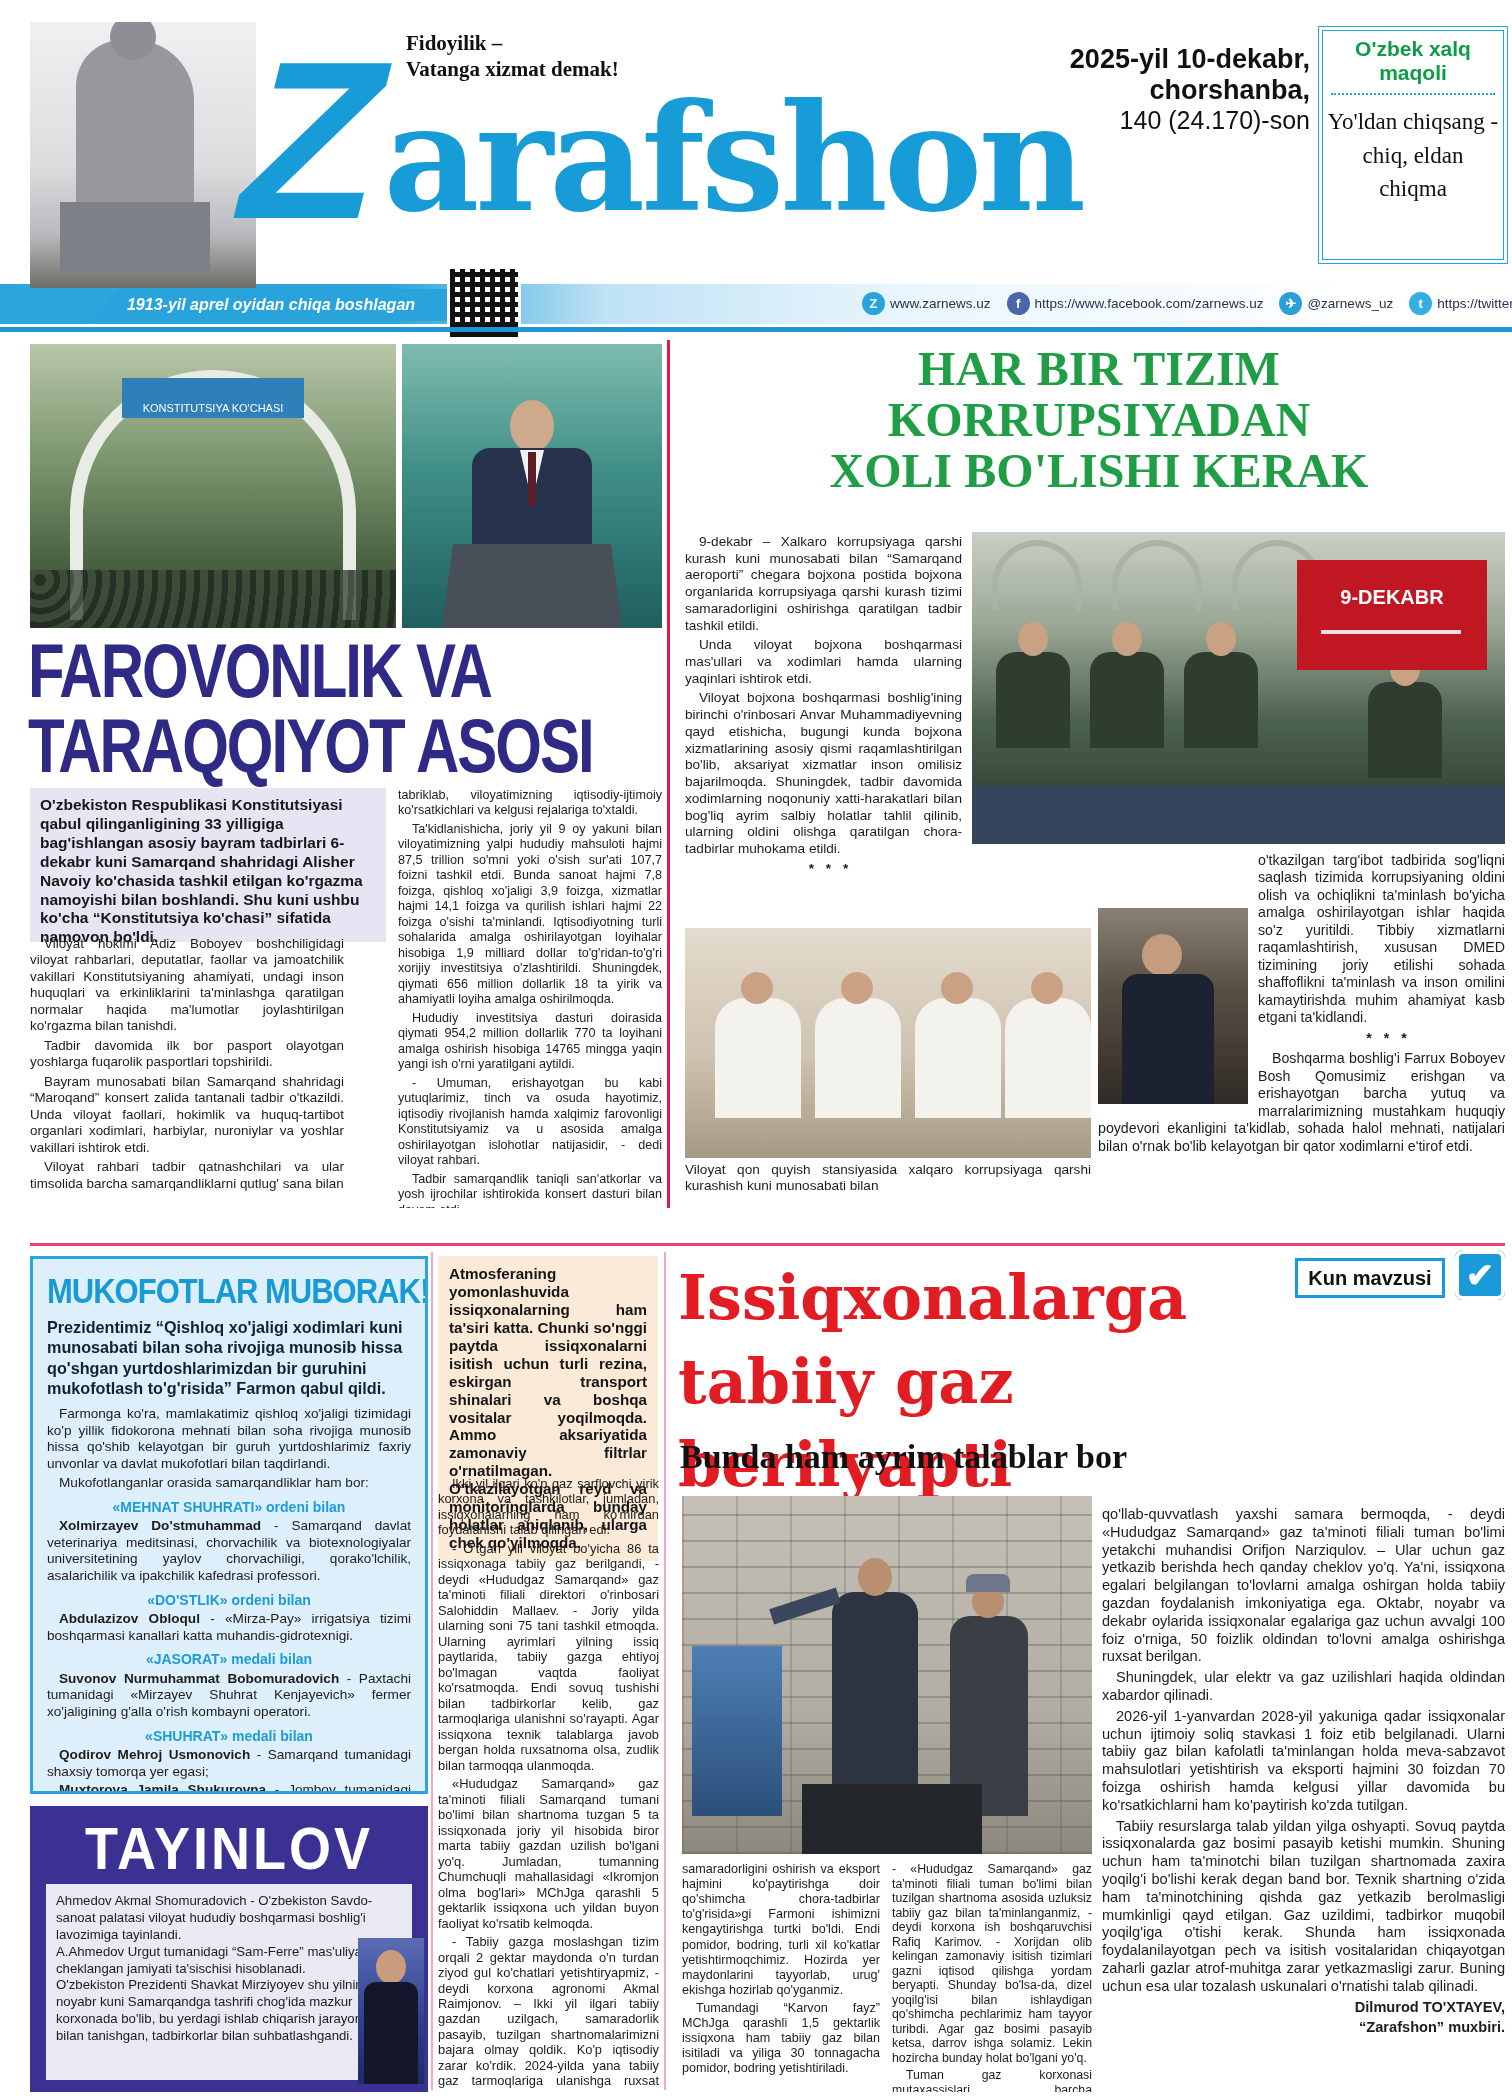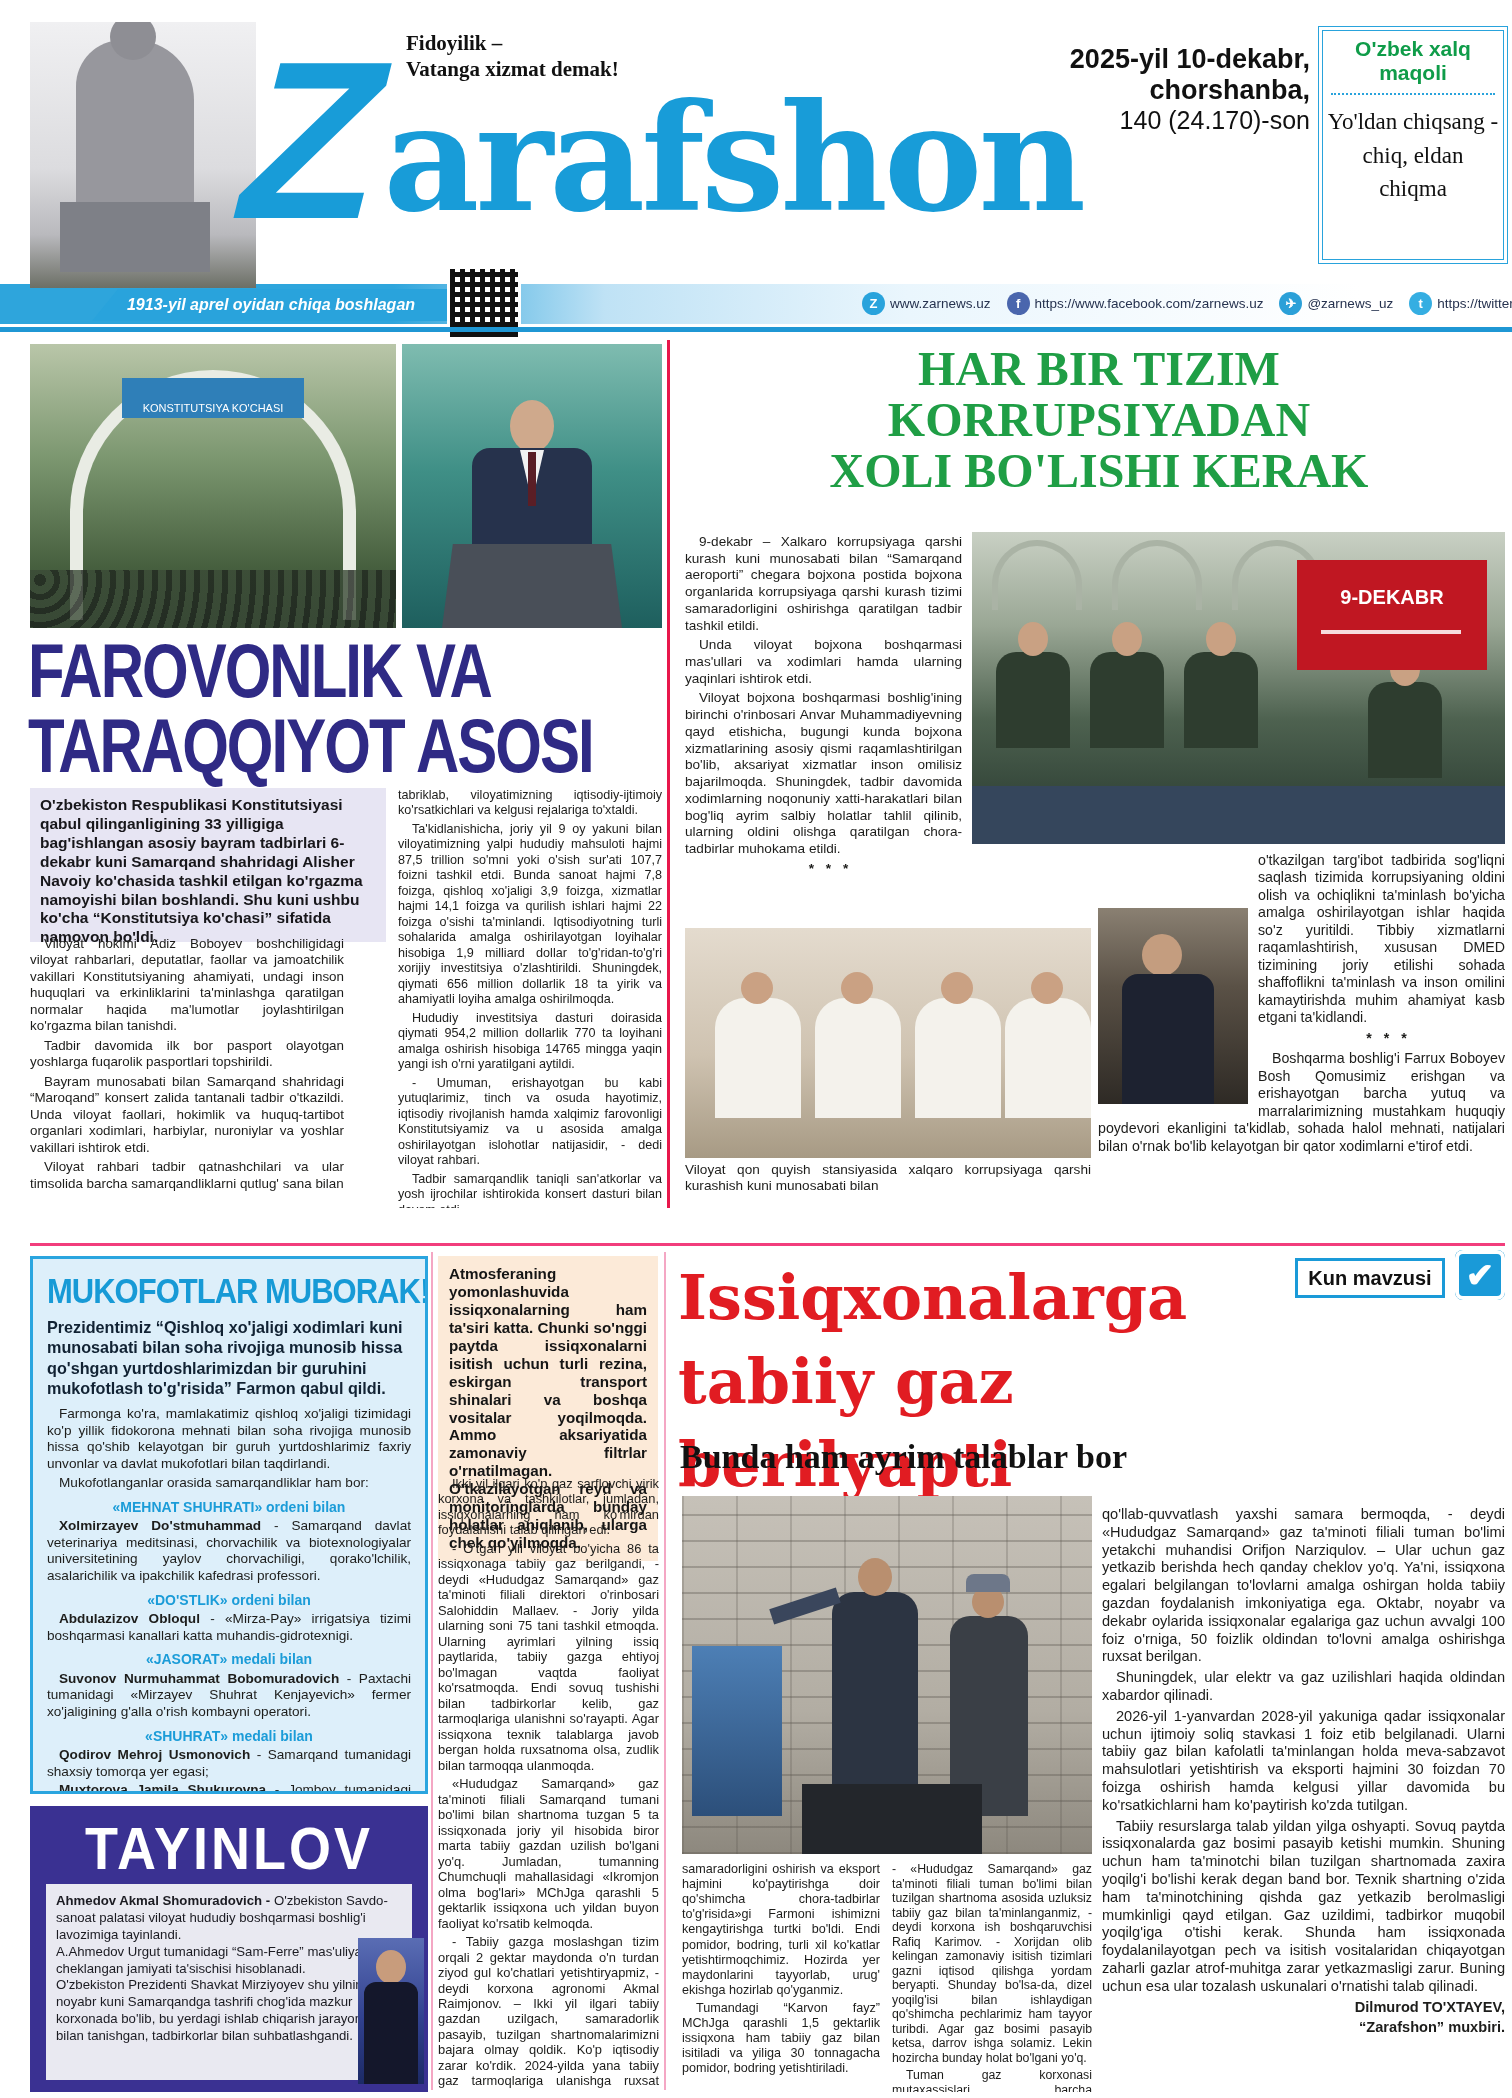--- a/index.html
+++ b/index.html
@@ -107,21 +107,21 @@
   .awards .lead{font-weight:bold;font-size:16.2px;line-height:1.25;color:#123;margin-bottom:8px;}
   .awards .bd{font-size:13.6px;line-height:1.23;text-align:justify;}
   .awards .bd p{margin:0 0 2px;text-indent:12px;}
   .awards .sh{color:#1b9cd8;font-weight:bold;text-align:center;font-size:14px;margin:7px 0 2px;}
   .awards b{font-weight:bold;}
   
   .tay{position:absolute;left:30px;top:1806px;width:398px;height:286px;background:#3a3192;padding:6px 16px;}
   .tay .ti{color:#fff;font-weight:bold;font-size:54px;letter-spacing:3px;text-align:center;
     transform:scaleY(1.1);transform-origin:top center;margin:2px 0 8px;}
   .tay .inner{background:#e9e9f1;height:196px;padding:9px 10px;font-size:13.2px;line-height:1.28;color:#1b1b22;overflow:hidden;}
-  .tay .inner b{font-weight:bold;}
+  .tay .inner b{font-weight:normal;}
   .tay-photo{position:absolute;left:358px;top:1938px;width:66px;height:146px;z-index:3;
     background:linear-gradient(180deg,#5a6db4 0%,#31418f 55%,#1c2a66 100%);}
   .tay-photo:before{content:"";position:absolute;left:18px;top:12px;width:30px;height:34px;border-radius:50%;background:#c89c7c;}
   .tay-photo:after{content:"";position:absolute;left:6px;top:44px;width:54px;height:102px;border-radius:12px 12px 0 0;background:#14172b;}
   
   .eco-high{position:absolute;left:438px;top:1256px;width:220px;background:#fcead8;padding:9px 11px;
     font-weight:bold;font-size:15.2px;line-height:1.18;text-align:justify;color:#151515;}
   .eco-col{position:absolute;left:438px;top:1476px;width:221px;height:614px;overflow:hidden;font-size:12.9px;line-height:1.2;}
   
   .kicker{position:absolute;left:1295px;top:1258px;width:150px;height:40px;border:3px solid #1a9ad8;

